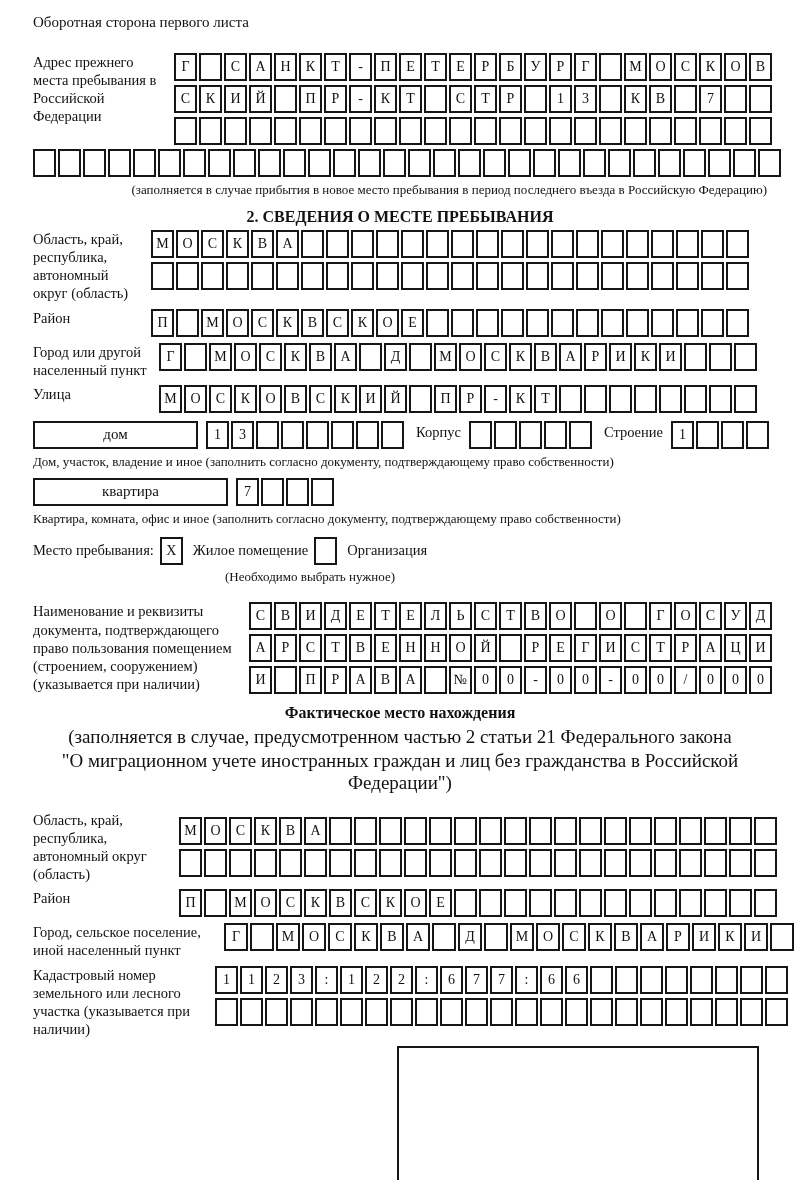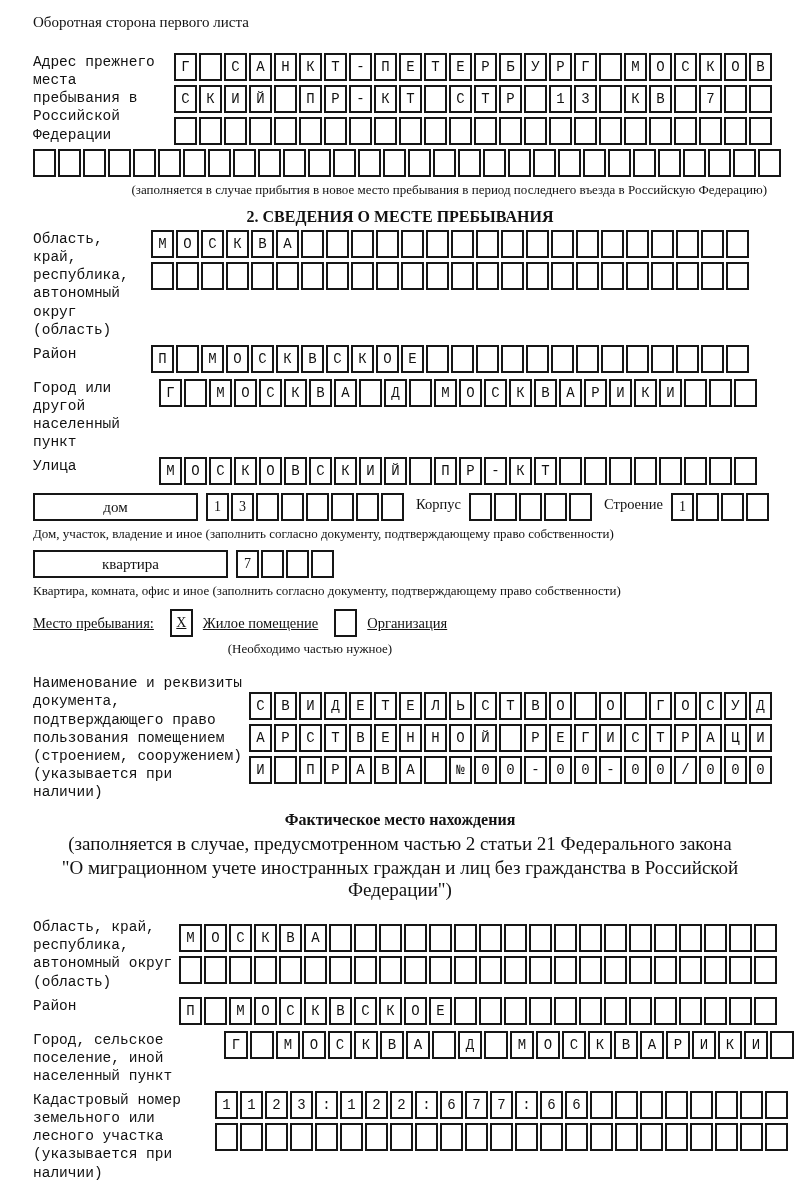--- a/index.html
+++ b/index.html
@@ -1,19 +1,19 @@
 <!DOCTYPE html>
 <html><head>
 <meta charset="utf-8">
 <style>
   html,body{margin:0;padding:0;background:#ffffff;}
   body{width:800px;height:1180px;overflow:hidden;font-family:"Liberation Serif","DejaVu Serif",serif;color:#111;}
   .page{padding:14px 33px 0 33px;position:relative;}
   .corner-note{font-size:15px;margin-right:20px;margin-bottom:22px;}
-  .row{display:flex;align-items:flex-start;margin-top:6px;font-family:Liberation Mono, monospace;}
+  .row{display:flex;align-items:flex-start;margin-top:6px;}
   .row-label{font-size:14.5px;line-height:1.25;flex:0 0 auto;padding-right:6px;box-sizing:border-box;}
   .w135{width:141px;}
   .w120{width:126px;}
   .w112{width:118px;}
   .w140{width:146px;}
   .w185{width:191px;}
   .w210{width:216px;}
   .w150l{width:166px;}
   .cellcol{display:flex;flex-direction:column;gap:4px;}
   .cells{display:flex;flex-wrap:nowrap;gap:2px;}
@@ -21,21 +21,21 @@
   .cells.wide .cell{width:20px;}
   .fullrow{margin-top:4px;}
   .caption{font-size:13px;margin-top:5px;}
   .caption.center{text-align:right;}
   h2,h3{text-align:center;font-size:16px;margin:10px 0 4px 0;}
   .widebox{flex:0 0 auto;height:24px;border:2px solid #161616;display:flex;align-items:center;justify-content:center;font-size:15px;}
   .wb-dom{width:161px;margin-right:8px;}
   .wb-kv{width:191px;margin-right:8px;}
   .inline-label{font-size:14.5px;margin:3px 8px 0 12px;white-space:nowrap;}
   .house-row,.apt-row{display:flex;align-items:flex-start;margin-top:8px;}
-  .stay-row{display:flex;align-items:center;margin-top:10px;font-size:14.5px;gap:10px;text-decoration:underline;}
+  .stay-row{display:flex;align-items:center;margin-top:10px;font-size:14.5px;}
   .opt{display:inline-flex;align-items:center;gap:10px;margin-left:6px;}
   .opt-label{white-space:nowrap;}
   .note-center{text-align:center;font-size:13px;margin-top:4px;margin-right:180px;}
   .sub-caption{text-align:center;font-size:19px;margin-top:2px;}
   .stamp-wrap{margin-top:8px;margin-left:364px;width:366px;}
   .stamp-box{width:358px;height:168px;border:2px solid #161616;}
   .stamp-caption{width:366px;text-align:center;font-size:13.5px;line-height:1.35;margin-top:6px;}
   .mt2{margin-top:2px;}
   .mt8{margin-top:17px;align-items:center;}
   .cad-cells{margin-left:16px;}
@@ -359,21 +359,21 @@
     <span>Место пребывания:</span>
     <span class="opt">
       <span class="cell">X</span>
       <span class="opt-label">Жилое помещение</span>
     </span>
     <span class="opt">
       <span class="cell"></span>
       <span class="opt-label">Организация</span>
     </span>
   </div>
-  <div class="note-center">(Необходимо частью нужное)</div>
+  <div class="note-center">(Необходимо выбрать нужное)</div>
 
   <div class="row mt8">
     <div class="row-label w210">Наименование и реквизиты документа, подтверждающего право пользования помещением (строением, сооружением) (указывается при наличии)</div>
     <div class="cellcol">
       <div class="cells">
           <div class="cell">С</div>
           <div class="cell">В</div>
           <div class="cell">И</div>
           <div class="cell">Д</div>
           <div class="cell">Е</div>

